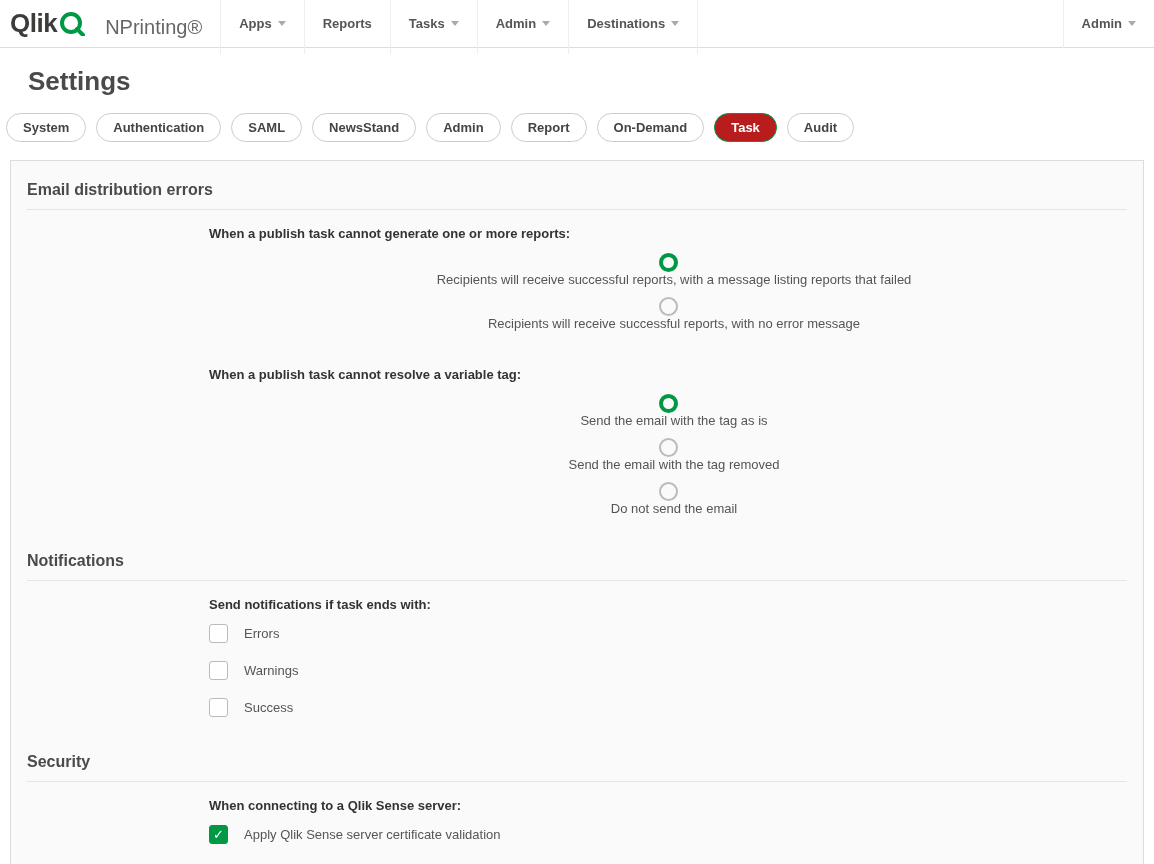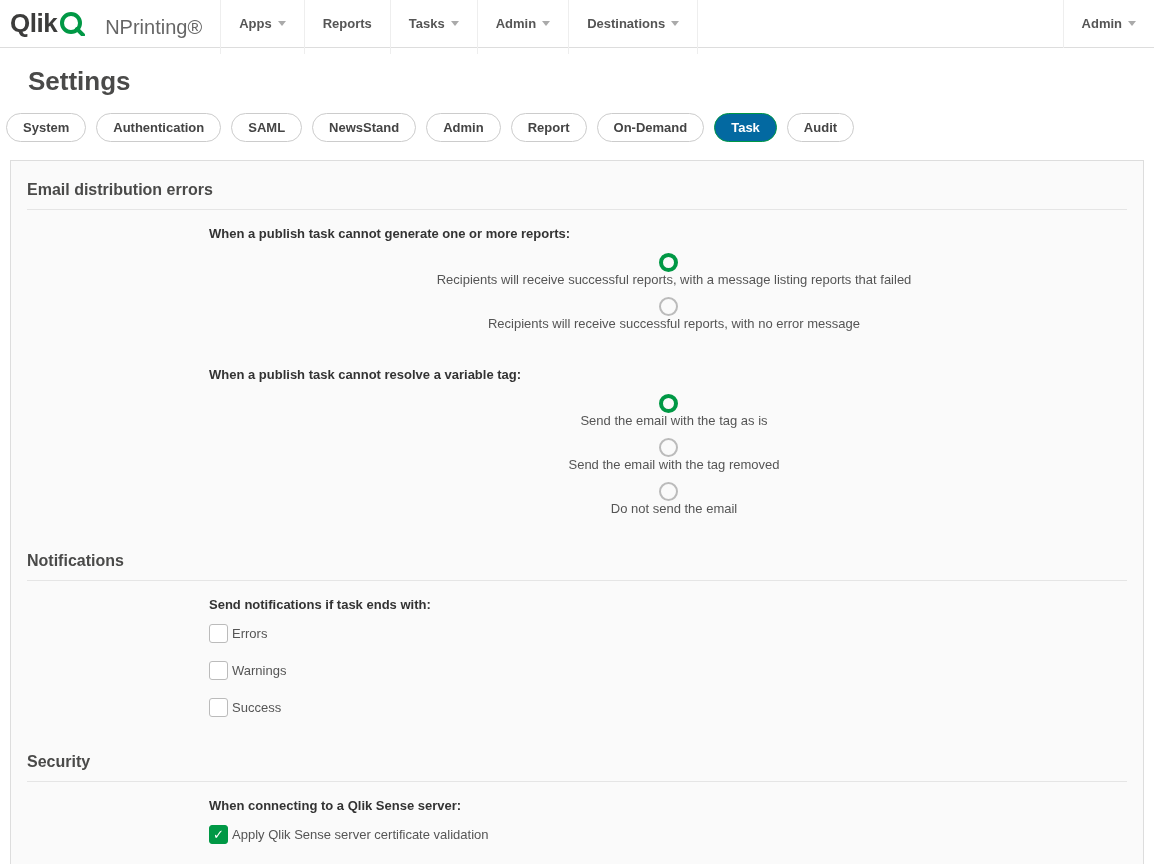--- a/index.html
+++ b/index.html
@@ -14,38 +14,38 @@
 .nav-item:first-child { border-left: 1px solid #eee; }
 .caret { width: 0; height: 0; border-left: 4px solid transparent; border-right: 4px solid transparent; border-top: 5px solid #aaa; margin-left: 6px; }
 .spacer { flex: 1; }
 .nav-right { display: flex; align-items: stretch; height: 48px; }
 .nav-right .nav-item { border-left: 1px solid #eee; border-right: none; }
 
 .page-title { font-size: 26px; font-weight: 700; color: #4a4a49; padding: 18px 28px 14px; }
 
 .pill-row { display: flex; gap: 10px; padding: 2px 6px 18px; }
 .pill { border: 1px solid #ccc; border-radius: 16px; padding: 6px 16px; font-size: 13px; font-weight: 600; color: #444; background: #fff; cursor: pointer; }
-.pill.active { background: #0369a1; color: #fff; border-color: #009845; }
+.pill.active { background: #b91c1c; color: #fff; border-color: #009845; }
 
 .panel { margin: 0 10px 10px; border: 1px solid #ddd; background: #fafafa; padding: 14px 16px 60px; position: relative; }
 .section-title { font-size: 16px; font-weight: 700; color: #4a4a49; padding: 6px 0 10px; border-bottom: 1px solid #e5e5e5; margin-bottom: 16px; }
 .section-block { margin-bottom: 30px; }
 .form-area { margin-left: 182px; }
 .question { font-size: 13px; font-weight: 700; color: #333; margin-bottom: 12px; margin-top: 4px; }
 
 .radio-row { display: flex; align-items: center; margin-bottom: 10px; cursor: pointer; flex-direction: column; }
 .radio-outer { width: 19px; height: 19px; border-radius: 50%; border: 2px solid #bbb; display: flex; align-items: center; justify-content: center; flex-shrink: 0; }
 .radio-row.selected .radio-outer { border: 4px solid #009845; }
 .radio-label { margin-left: 12px; font-size: 13px; color: #555; }
 
 .check-row { display: flex; align-items: center; margin-bottom: 18px; cursor: pointer; }
 .check-box { width: 19px; height: 19px; border: 1px solid #bbb; border-radius: 3px; background: #fff; display: flex; align-items: center; justify-content: center; flex-shrink: 0; }
 .check-row.checked .check-box { background: #009845; border-color: #009845; }
 .check-mark { color: #fff; font-size: 13px; line-height: 1; }
-.check-label { margin-left: 4px; font-size: 13px; color: #555; }
+.check-label { margin-left: 16px; font-size: 13px; color: #555; }
 
 .btn-row { position: absolute; right: 16px; bottom: 27px; display: flex; gap: 10px; }
 .btn { border: 1px solid #ccc; background: #fff; border-radius: 4px; padding: 7px 16px; font-size: 13px; font-weight: 600; color: #888; cursor: pointer; }
 </style>
 </head>
 <body>
 
 <div class="topbar">
   <div class="logo-block">
     <span class="logo-text">Qlik</span>

